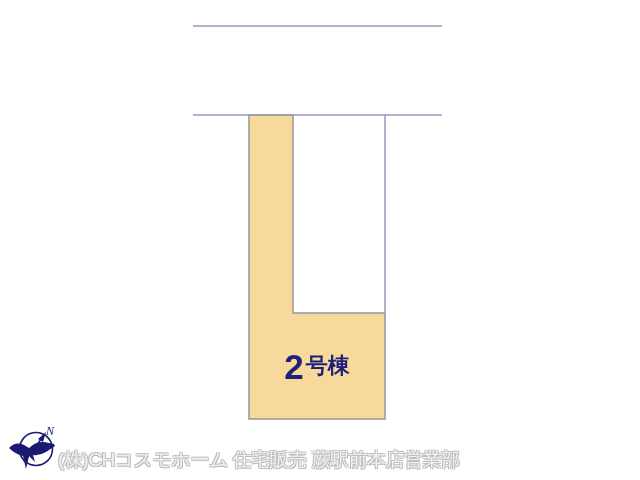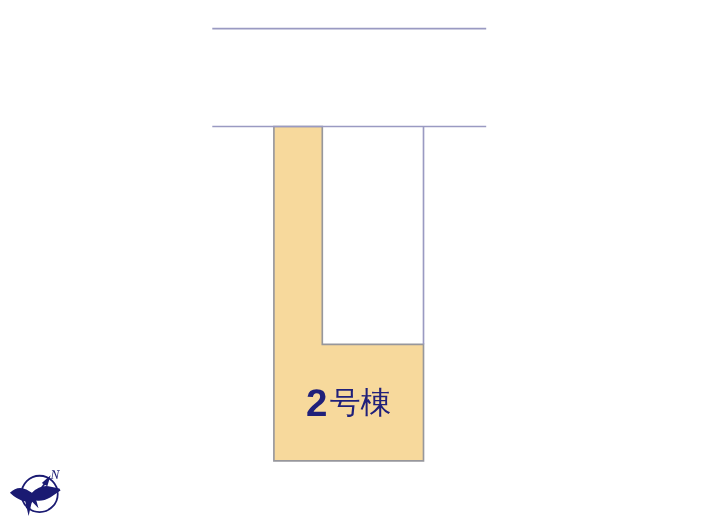--- a/index.html
+++ b/index.html
@@ -16,21 +16,21 @@
   .lot-shape { stroke: #97979c; stroke-width: 1.5; }
   .lot-label {
     position: absolute;
     left: 249px; top: 313px; width: 136px; height: 106px;
     display: flex; justify-content: center; align-items: center;
     color: #20207a;
     white-space: nowrap;
     pointer-events: none;
   }
   .lot-label .num  { font-size: 35px; font-weight: bold; line-height: 1; }
-  .lot-label .sfx  { font-size: 28px; font-weight: normal; line-height: 1; margin-left: 2px; }
+  .lot-label .sfx  { font-size: 22px; font-weight: bold; line-height: 1; margin-left: 2px; }
   .watermark {
     position: absolute;
     left: 58px; top: 447px;
     font-size: 19px;
     letter-spacing: -0.5px;
     color: #f1f1f1;
     text-shadow:
       -1px -1px 0 #bdbdbd,
        1px -1px 0 #c6c6c6,
       -1px  1px 0 #bdbdbd,
@@ -69,14 +69,15 @@
   </div>
 
   <svg class="compass-svg" width="56" height="58" viewBox="0 0 56 58">
     <circle class="compass-stroke" cx="28" cy="28" r="16.5"></circle>
     <line class="compass-stroke" x1="16" y1="41" x2="34" y2="17"></line>
     <polygon class="compass-fill" points="38,11 30,18 35,21"></polygon>
     <text class="compass-n" x="38" y="14">N</text>
     <path class="compass-fill" d="M1,27 Q8,20 16,24 L21,27 Q28,20 36,21 L46,23 L47,25 L38,31 Q31,35 25,34 L27,41 L21,35 L18,48 L15,35 Q7,33 1,27 Z"></path>
   </svg>
 
+  <div class="watermark">(株)CHコスモホーム 住宅販売 蕨駅前本店営業部</div>
 
 </div>
 
 </body></html>

